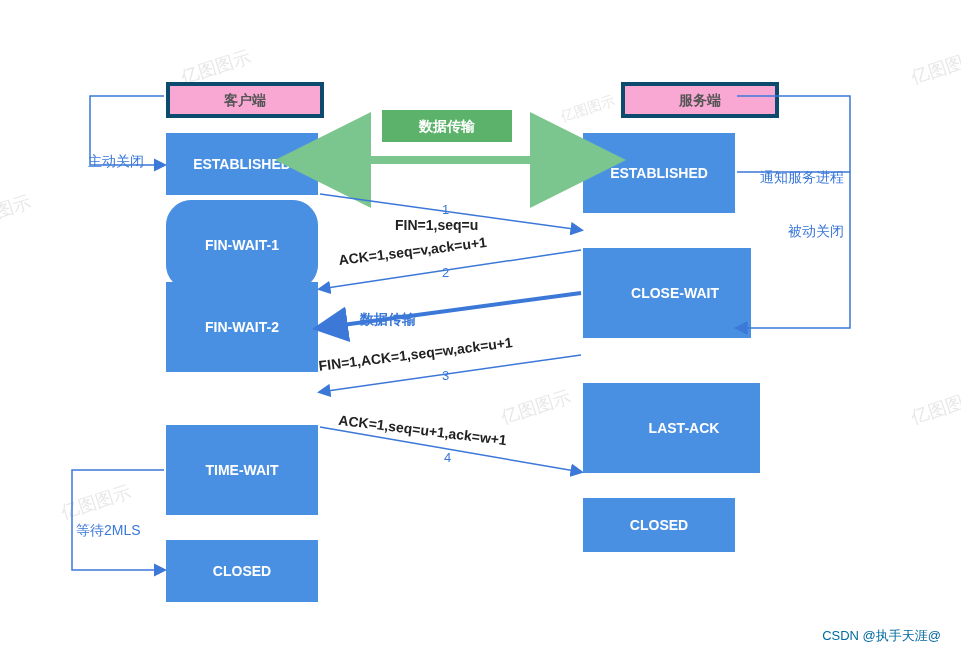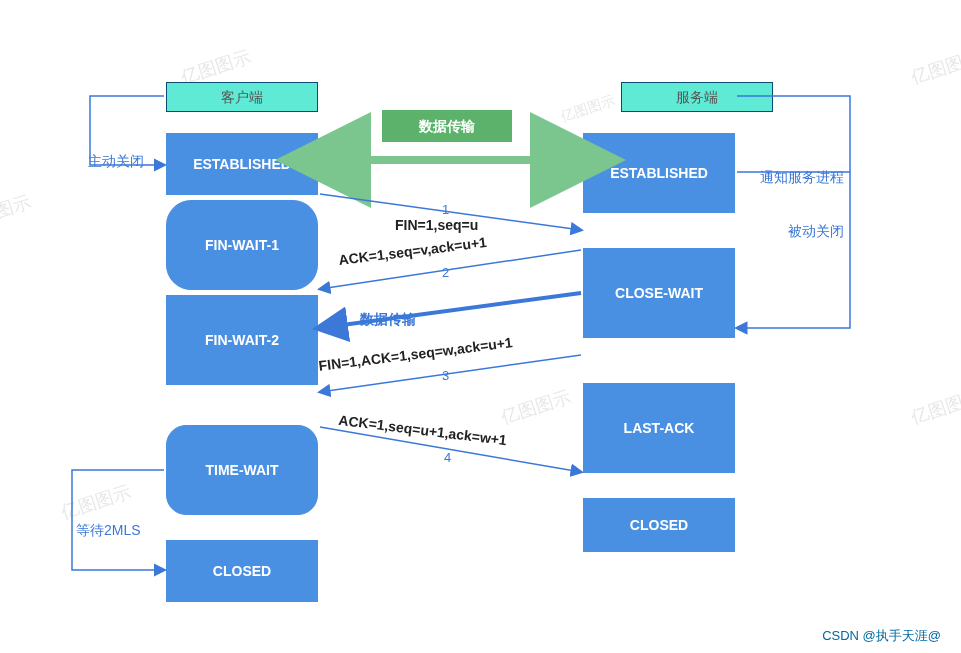--- a/index.html
+++ b/index.html
@@ -9,25 +9,25 @@
     height: 653px;
     font-family: "Microsoft YaHei", Arial, sans-serif;
     background: #ffffff;
     position: relative;
     overflow: hidden;
   }
   .header-box {
     position: absolute;
     width: 150px;
     height: 28px;
-    background: #5eead4;
-    border: 1px solid #0c4a6e;
+    background: #f9a8d4;
+    border: 4px solid #0c4a6e;
     color: #555;
     font-size: 14px;
-    font-weight: normal;
+    font-weight: bold;
     text-align: center;
     line-height: 28px;
   }
   .data-title {
     position: absolute;
     width: 130px;
     height: 32px;
     background: #5db26b;
     color: #fff;
     font-size: 14px;
@@ -101,27 +101,27 @@
 <div class="watermark" style="left:910px; top:55px;">亿图图示</div>
 <div class="watermark" style="left:910px; top:395px;">亿图图示</div>
 <div class="watermark" style="left:560px; top:100px; font-size:14px;">亿图图示</div>
 
 <div class="header-box" style="left:166px; top:82px;">客户端</div>
 <div class="header-box" style="left:583px; top:82px;margin-left:38px;">服务端</div>
 <div class="data-title" style="left:382px; top:110px;">数据传输</div>
 
 <div class="state-box" style="left:166px; top:133px; height:60px;">ESTABLISHED</div>
 <div class="state-box" style="left:166px; top:200px; height:88px;border-radius:25px;">FIN-WAIT-1</div>
-<div class="state-box" style="left:166px; top:295px; height:88px;">FIN-WAIT-2</div>
-<div class="state-box" style="left:166px; top:425px; height:88px;border-radius:20px;">TIME-WAIT</div>
+<div class="state-box" style="left:166px; top:282px; height:88px;">FIN-WAIT-2</div>
+<div class="state-box" style="left:166px; top:425px; height:88px;">TIME-WAIT</div>
 <div class="state-box" style="left:166px; top:540px; height:60px;">CLOSED</div>
 
 <div class="state-box" style="left:583px; top:133px; height:78px;">ESTABLISHED</div>
-<div class="state-box" style="left:583px; top:248px; height:88px;">CLOSE-WAIT</div>
-<div class="state-box" style="left:583px; top:383px; height:88px;">LAST-ACK</div>
+<div class="state-box" style="left:583px; top:248px; height:88px;padding-left:16px;">CLOSE-WAIT</div>
+<div class="state-box" style="left:583px; top:383px; height:88px;padding-left:25px;">LAST-ACK</div>
 <div class="state-box" style="left:583px; top:498px; height:52px;">CLOSED</div>
 
 <div class="side-label" style="left:88px; top:153px;">主动关闭</div>
 <div class="side-label" style="left:76px; top:478px;margin-top:44px;">等待2MLS</div>
 <div class="side-label" style="left:760px; top:169px;">通知服务进程</div>
 <div class="side-label" style="left:788px; top:207px;margin-top:16px;">被动关闭</div>
 <div class="side-label" style="left:360px; top:311px; font-weight:bold;">数据传输</div>
 
 <div class="msg-label" style="left:395px; top:182px;margin-top:35px;">FIN=1,seq=u</div>
 <div class="msg-label" style="left:338px; top:243px; transform:rotate(-7deg);">ACK=1,seq=v,ack=u+1</div>

